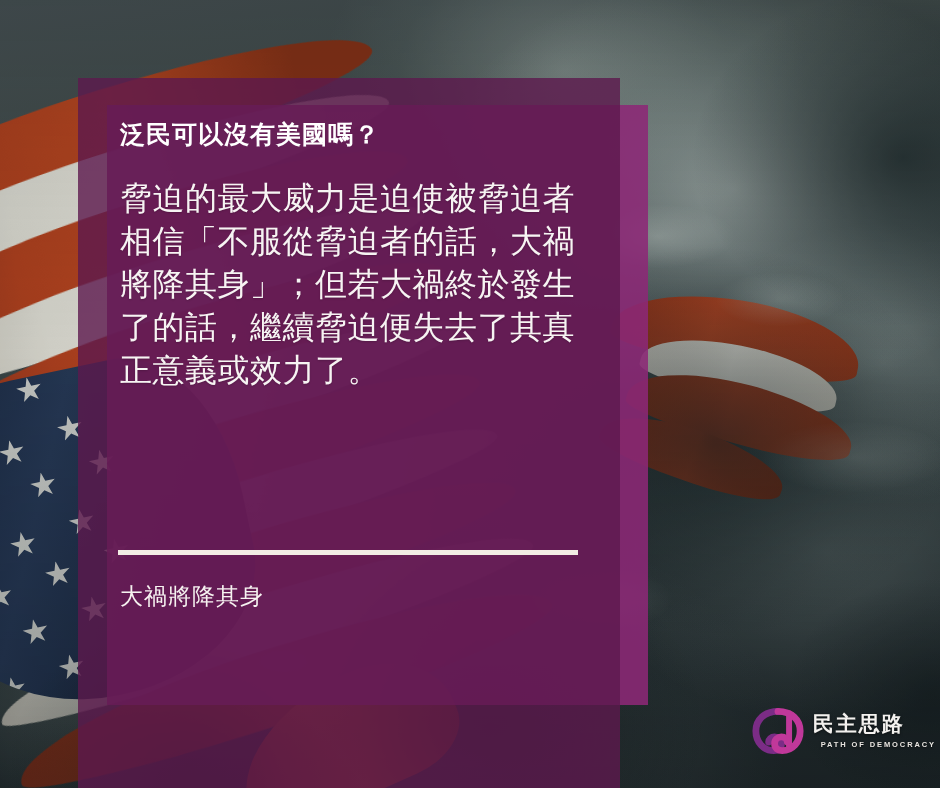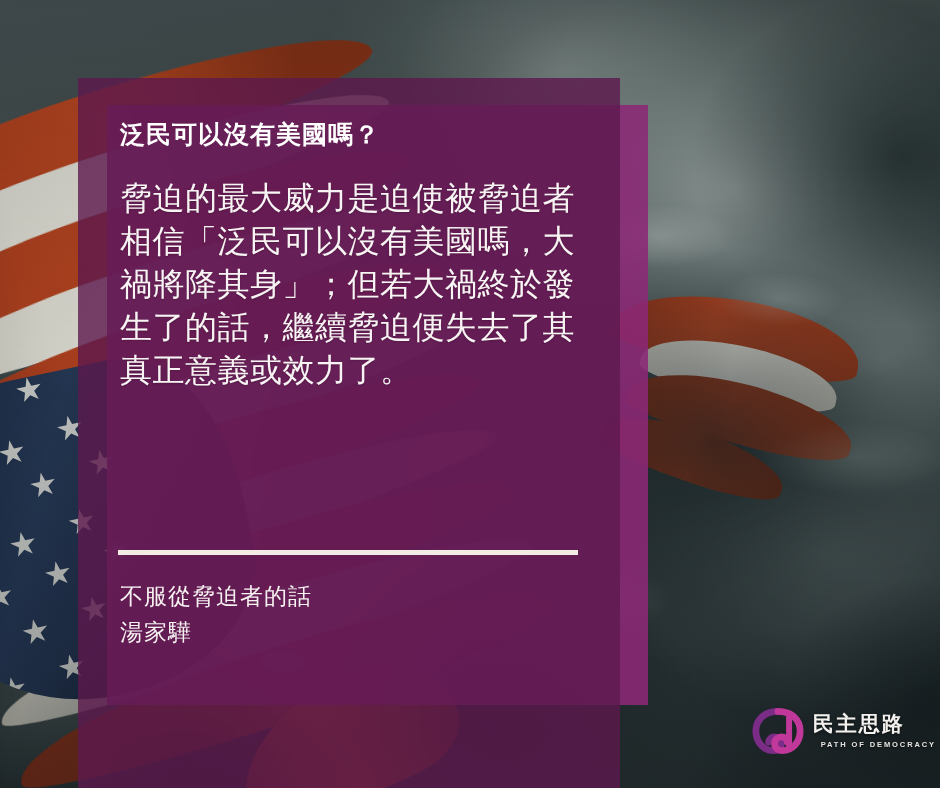--- a/index.html
+++ b/index.html
@@ -285,27 +285,26 @@
     <div class="sky-wisps"></div>
     <div class="sky-dark"></div>
     <div class="photo-grade"></div>
   </div>
 
   <div class="accent-panel"></div>
 
   <div class="quote-card">
     <h1 class="quote-title">泛民可以沒有美國嗎？</h1>
 
-    <p class="quote-body">脅迫的最大威力是迫使被脅迫者相信「泛民可以沒有美國嗎，大禍將降其身」；但若大禍終於發生了的話，繼續脅迫便失去了其真正意義或效力了。</p>
+    <p class="quote-body">脅迫的最大威力是迫使被脅迫者相信「不服從脅迫者的話，大禍將降其身」；但若大禍終於發生了的話，繼續脅迫便失去了其真正意義或效力了。</p>
 
     <div class="divider"></div>
 
     <div class="attribution">
-      <span class="attr-line">不服從脅迫者的話</span>
-      <span class="attr-line">湯家驊</span>
+      <span class="attr-line">大禍將降其身</span>
     </div>
   </div>
 
   <div class="brand">
     <svg class="brand-mark" viewBox="0 0 60 54">
       <path d="M30 4 C14 4 4 14 4 27 C4 40 13 50 25 50 C30 50 34 47 34 42 C34 37 30 34 26 34 C22 34 19 37 19 40" fill="none" stroke="#7B2C86" stroke-width="8" stroke-linecap="round"></path>
       <path d="M30 4 C46 4 56 14 56 27 C56 40 47 50 35 50 C30 50 26 47 26 42 C26 37 30 34 34 34 C38 34 41 37 41 40" fill="none" stroke="#C0389A" stroke-width="8" stroke-linecap="round"></path>
       <path d="M43 6 L43 46" fill="none" stroke="#C0389A" stroke-width="7" stroke-linecap="round"></path>
     </svg>
     <div class="brand-text">

